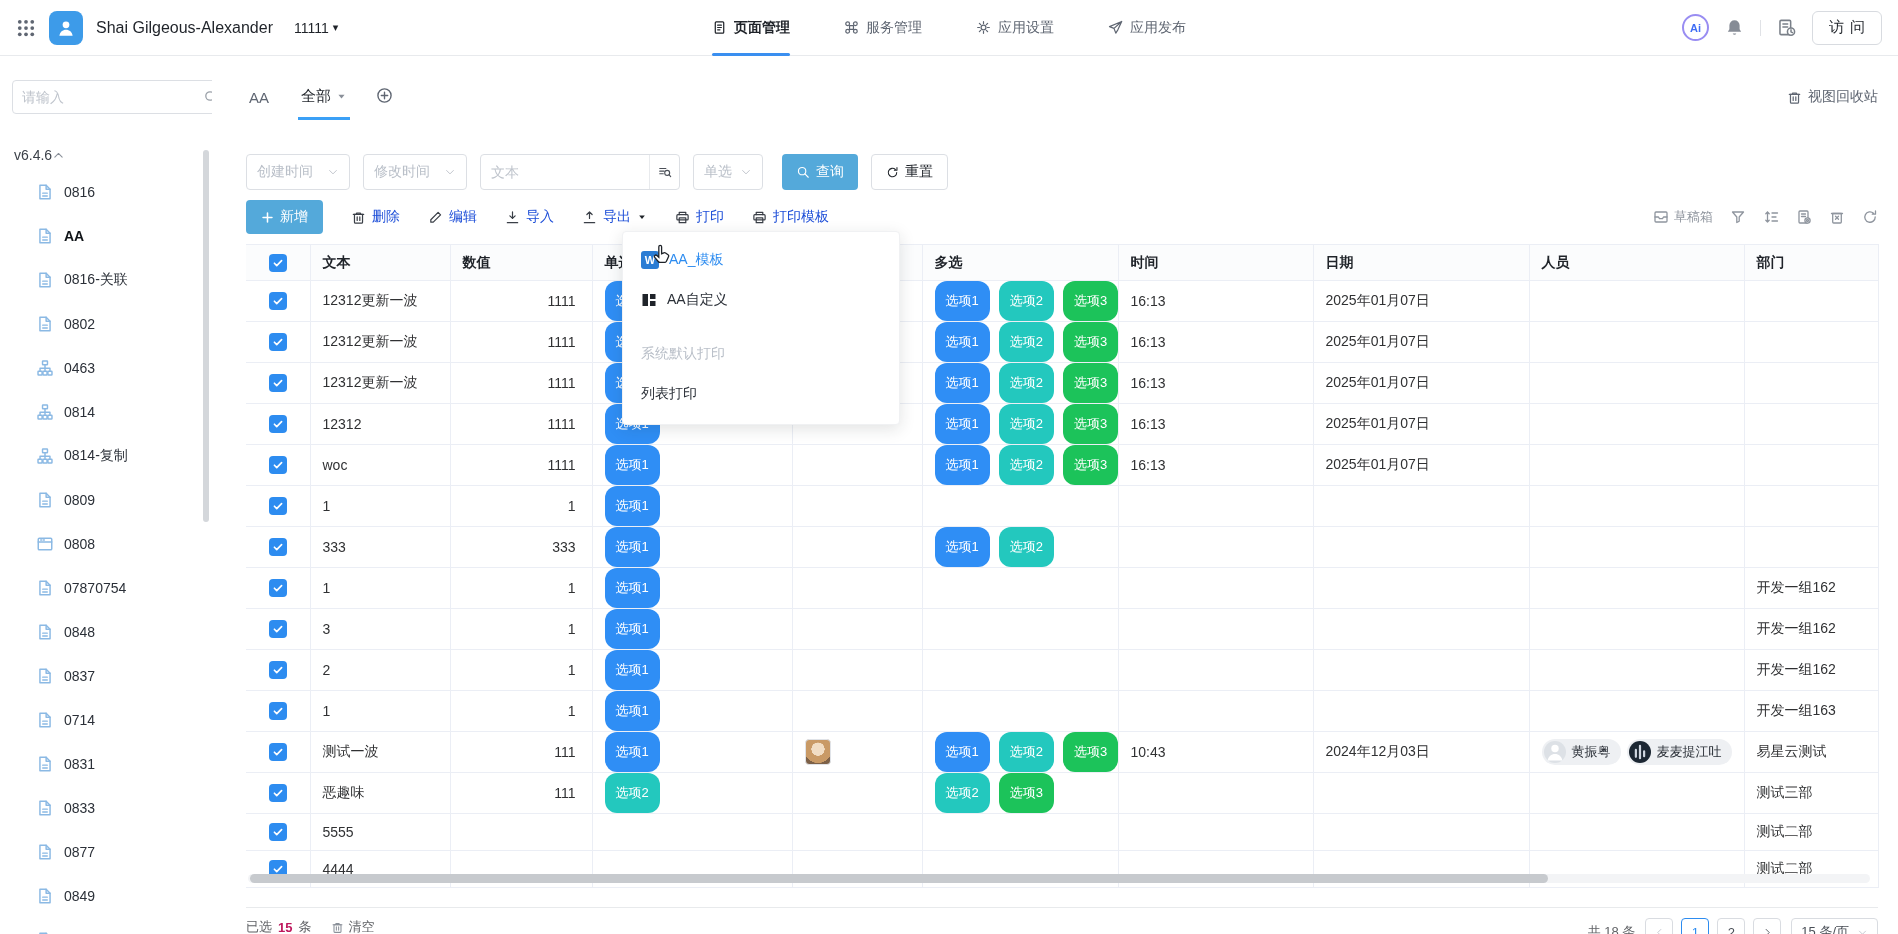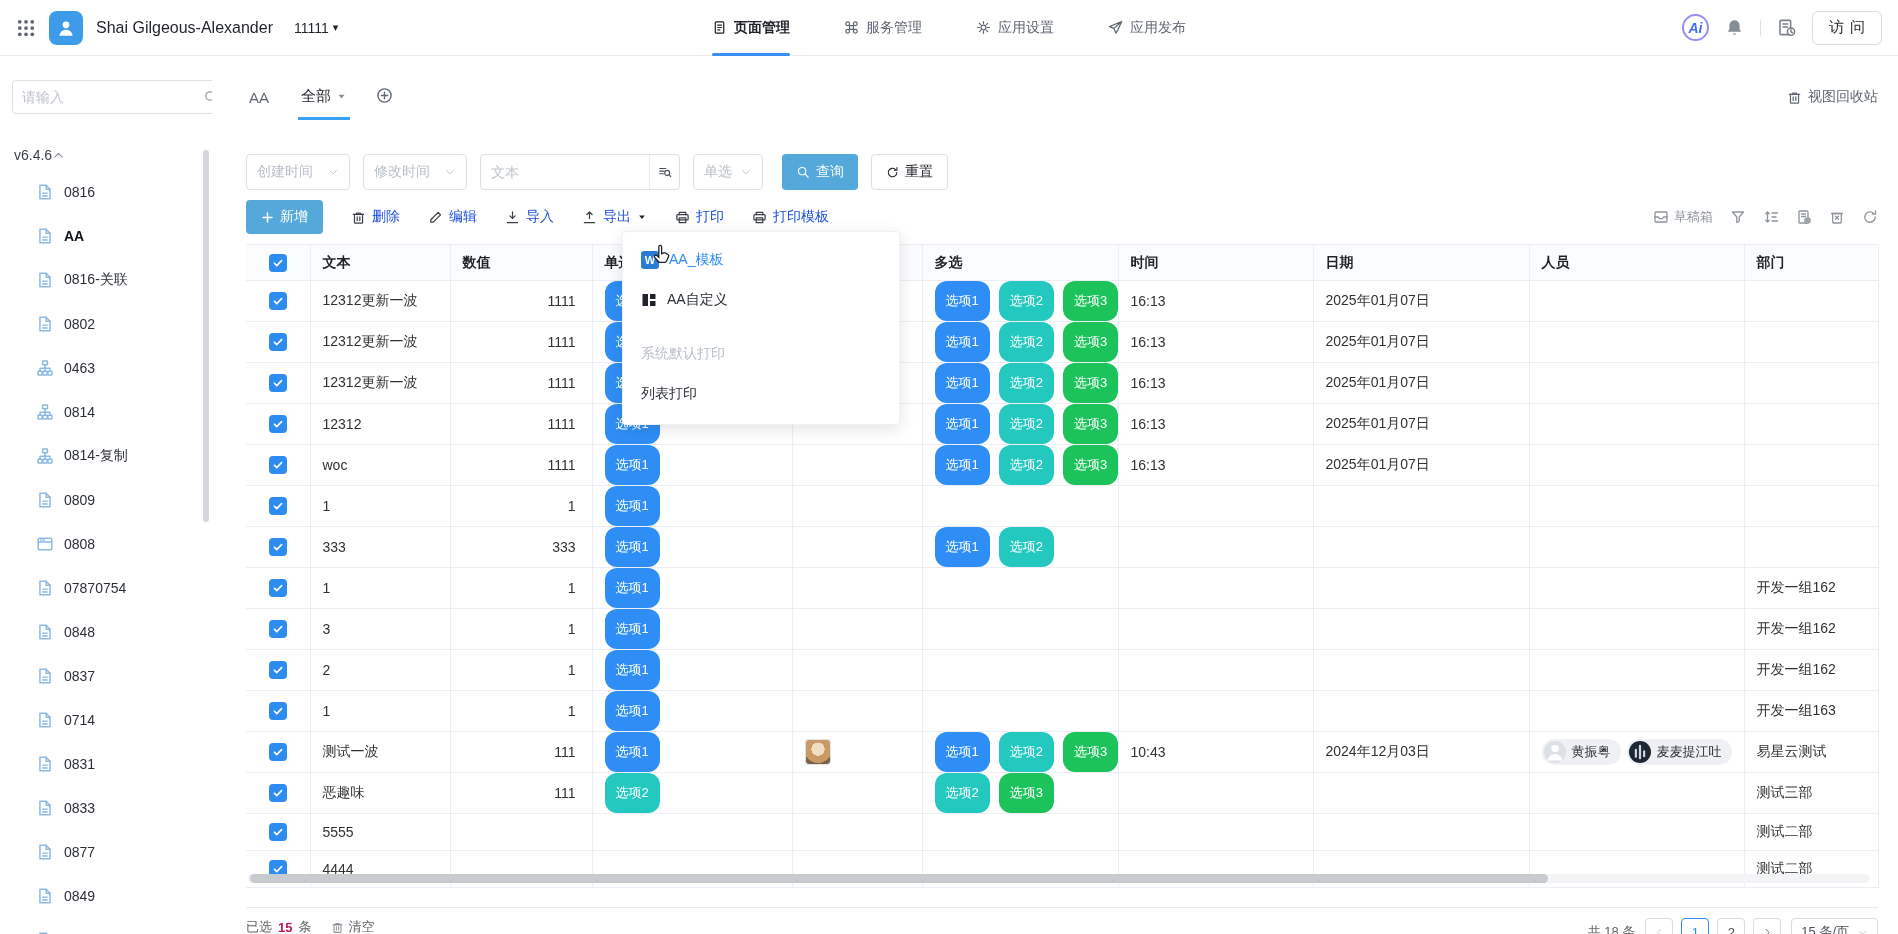--- a/index.html
+++ b/index.html
@@ -17,21 +17,21 @@
 .avatar .icn{width:20px;height:20px}
 .uname{font-size:16px;color:#1f2329}
 .ws{display:flex;align-items:center;gap:4px;color:#1f2329;cursor:pointer;margin-left:8px}
 .ws .caret{font-size:11px;color:#1f2329}
 nav{position:absolute;left:50%;top:0;transform:translateX(-50%);height:100%;display:flex;gap:54px;align-items:center}
 .nav-item{display:flex;align-items:center;gap:7px;color:#5f6672;height:100%;position:relative;cursor:pointer}
 .nav-item .icn{width:15px;height:15px}
 .nav-item.active{color:#1f2329;font-weight:700}
 .nav-item.active::after{content:"";position:absolute;left:0;right:0;bottom:-1px;height:3px;border-radius:2px;background:#3a8ff0}
 .h-right{display:flex;align-items:center;gap:16px}
-.ai-badge{width:27px;height:27px;border-radius:50%;border:2px solid #998df2;color:#3f6df5;font-size:14px;font-weight:700;font-style:italic;display:flex;align-items:center;justify-content:center;cursor:pointer}
+.ai-badge{width:27px;height:27px;border-radius:50%;border:2px solid #998df2;color:#3f6df5;font-size:11px;font-weight:700;display:flex;align-items:center;justify-content:center;cursor:pointer}
 .bell{color:#868c96;width:19px;height:19px;cursor:pointer}
 .hdiv{width:1px;height:16px;background:#e0e2e6}
 .docclock{color:#7a8089;width:19px;height:19px;cursor:pointer}
 .visit-btn{height:34px;min-width:66px;padding:0 10px;border:1px solid #d8dbe0;border-radius:6px;background:#fff;font-size:15px;color:#1f2329;letter-spacing:6px;text-indent:6px;cursor:pointer}
 
 
 .body{display:flex;height:878px;position:relative}
 aside{width:212px;flex:none;padding:24px 0 0 12px;position:relative;overflow:hidden}
 .s-top{display:flex;gap:10px;align-items:center;padding-right:14px;margin-bottom:26px}
 .s-input{flex:1;height:34px;border:1px solid #dcdfe4;border-radius:4px;display:flex;align-items:center;padding:0 9px;color:#aab0ba}

